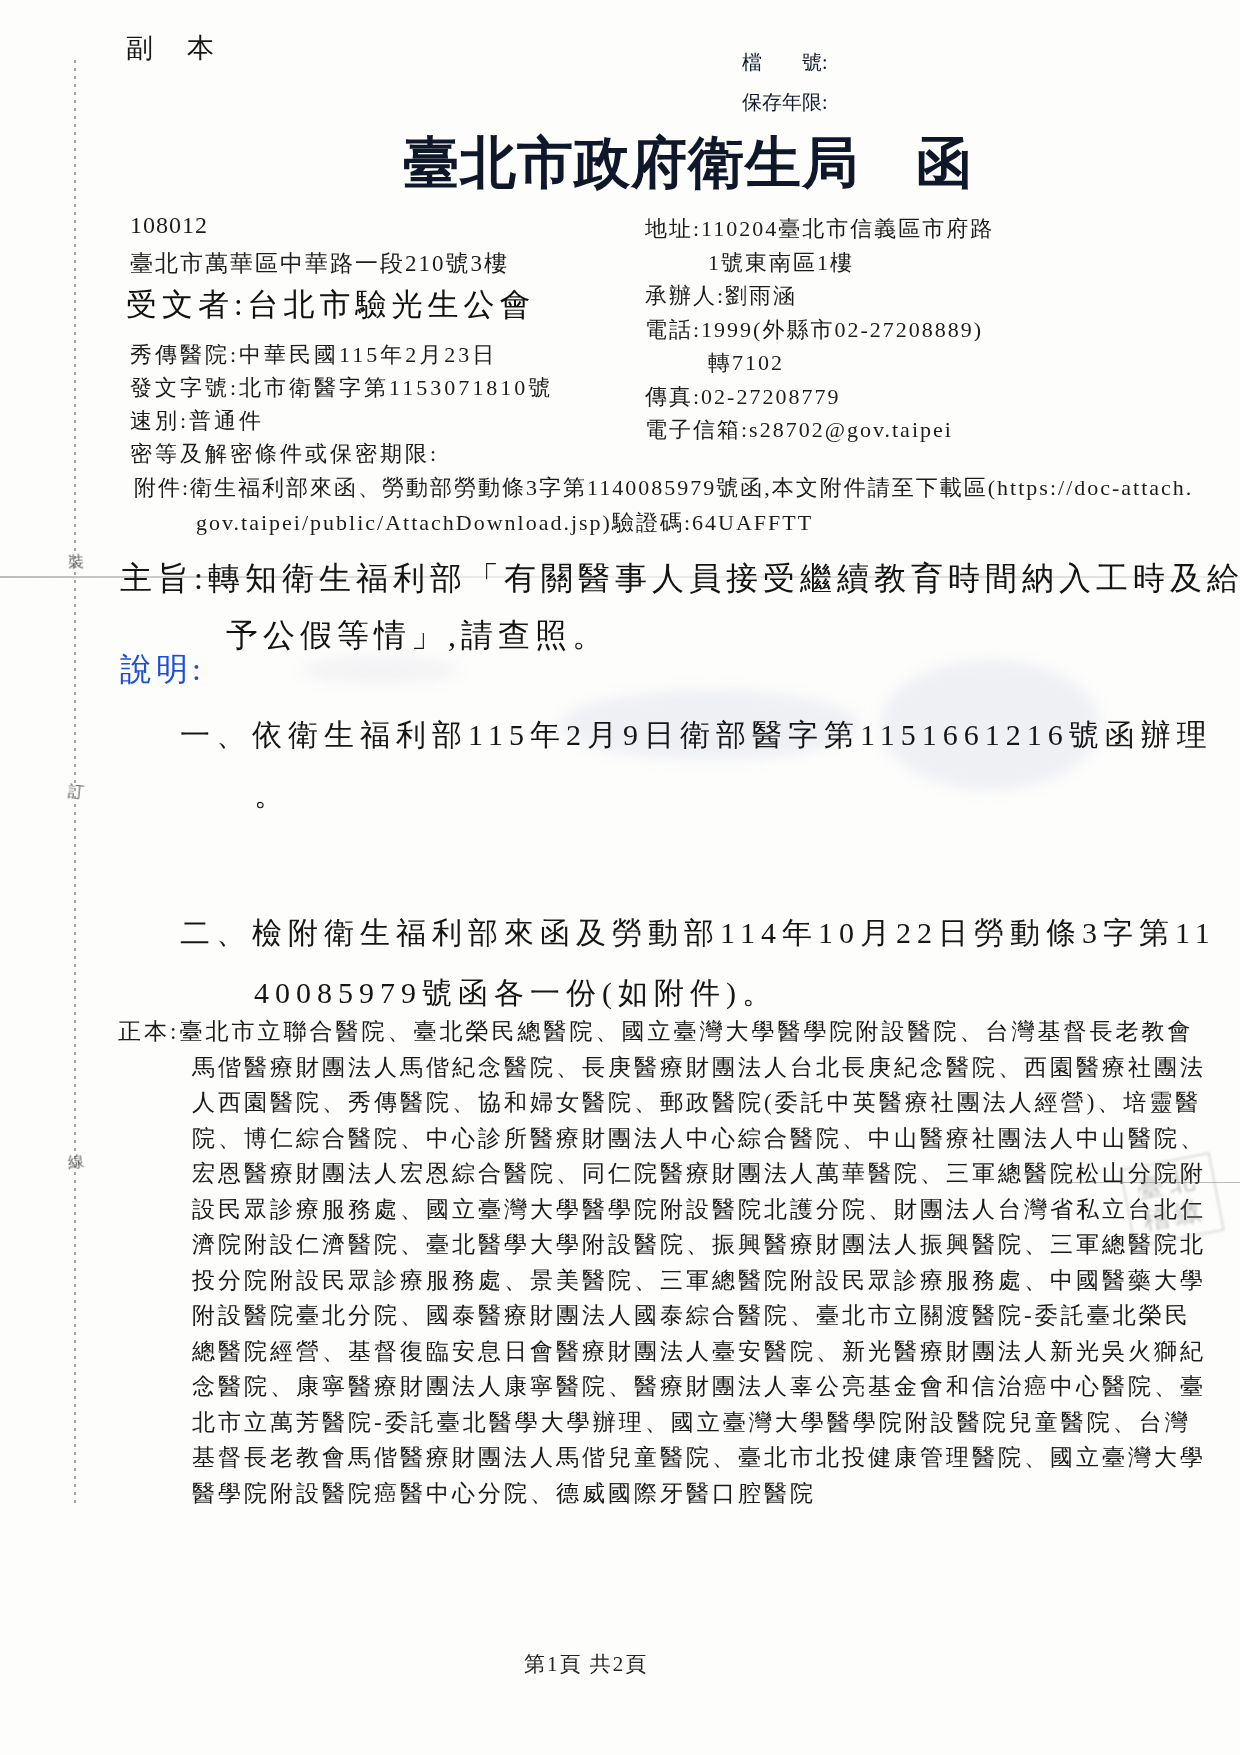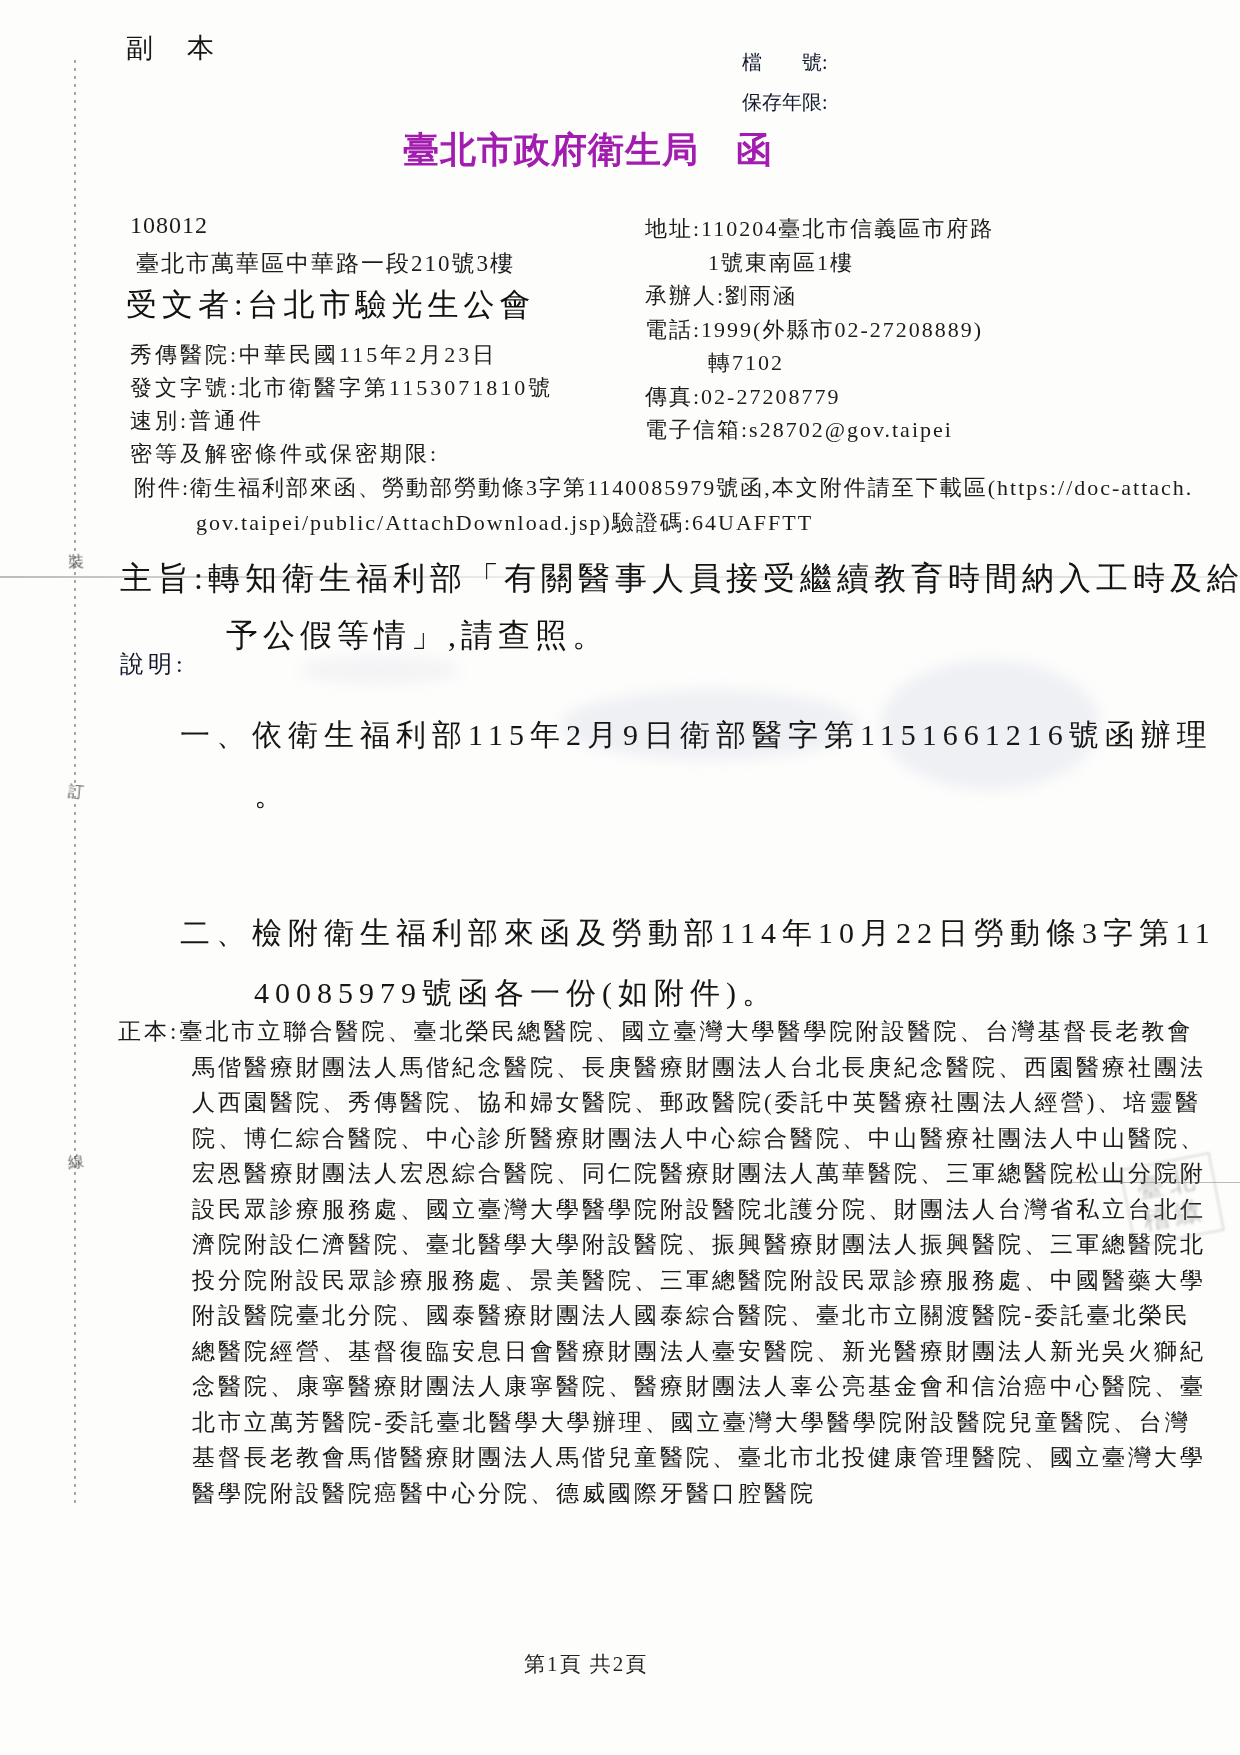--- a/index.html
+++ b/index.html
@@ -28,25 +28,25 @@
     left:126px;top:30px;
     font-size:27px;letter-spacing:34px;color:#161616;
     white-space:nowrap;
   }
   .file-block{
     left:742px;top:42px;font-size:20px;line-height:40px;color:#0f172a;
     white-space:nowrap;
   }
   .doc-title{
     left:403px;top:126px;margin:0;
-    font-size:36px;font-weight:600;letter-spacing:1px;color:#a21caf;
+    font-size:56px;font-weight:600;letter-spacing:1px;color:#0f172a;
     white-space:nowrap;
   }
   .org-code{left:130px;top:212px;font-size:24px;letter-spacing:1px;}
-  .org-addr{left:136px;top:248px;font-size:23px;letter-spacing:2px;white-space:nowrap;}
+  .org-addr{left:130px;top:248px;font-size:23px;letter-spacing:2px;white-space:nowrap;}
   .recipient{left:126px;top:284px;font-size:31px;letter-spacing:5px;white-space:nowrap;color:#111;}
   .meta-line{left:130px;font-size:22px;letter-spacing:3px;white-space:nowrap;}
   .m0{top:340px}.m1{top:373px}.m2{top:406px}.m3{top:439px}
   .attach{
     left:130px;top:466px;width:1000px;margin:4px;
     font-size:22px;line-height:35px;letter-spacing:2px;
     padding-left:62px;text-indent:-62px;
     line-break:anywhere;word-break:break-all;
   }
   .sender{
@@ -62,21 +62,21 @@
   .streak2{
     left:1052px;top:1182px;width:188px;height:1px;
     background:rgba(120,120,120,.5);
   }
   .subject{
     left:120px;top:550px;width:1030px;margin:0;
     font-size:32px;line-height:57px;letter-spacing:5px;color:#141414;
     padding-left:106px;text-indent:-106px;
     line-break:anywhere;word-break:break-all;
   }
-  .explain{left:120px;top:648px;font-size:24px;letter-spacing:4px;color:#0f172a;}
+  .explain{left:120px;top:648px;font-size:32px;letter-spacing:4px;color:#1d4ed8;}
   .item{
     left:172px;width:972px;margin:8px;
     font-size:30px;line-height:60px;letter-spacing:6px;color:#161616;
     padding-left:74px;text-indent:-74px;
     line-break:anywhere;word-break:break-all;
   }
   .i1{top:697px}
   .i2{top:895px}
   .zhengben{
     left:118px;top:1014px;width:1022px;margin:0;

